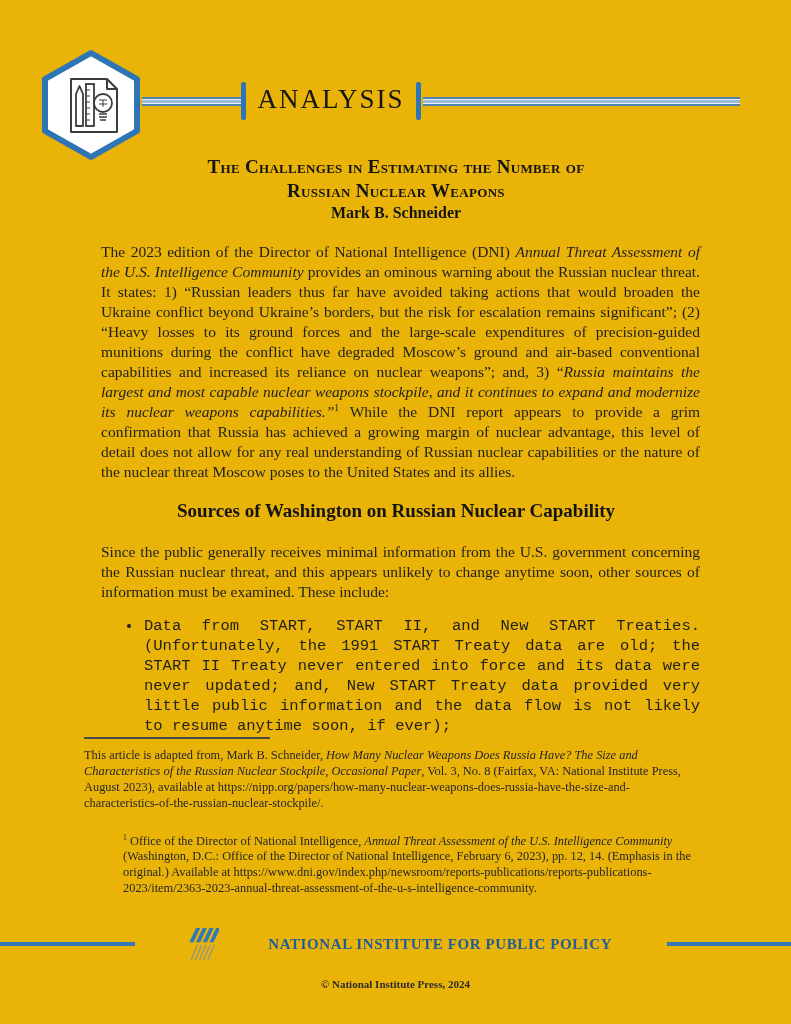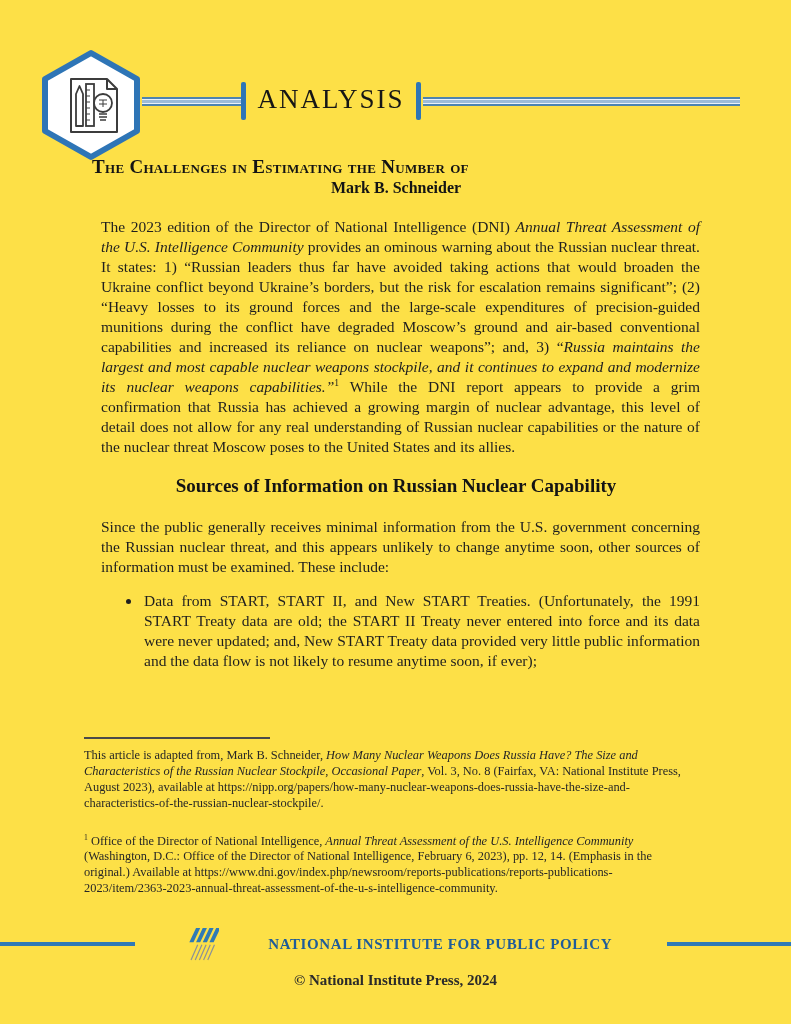--- a/index.html
+++ b/index.html
@@ -1,20 +1,20 @@
 <!DOCTYPE html>
 <html><head>
 <meta charset="utf-8">
 <style>
   html, body { margin: 0; padding: 0; background: #ffffff; }
   .page {
     position: relative;
     width: 791px;
     height: 1024px;
-    background: #fde047;
+    background: #eab308;
     font-family: "Liberation Serif", serif;
     color: #1f1f1f;
     overflow: hidden;
   }
 
   
   .masthead { position: absolute; top: 0; left: 0; width: 100%; height: 165px; }
   .hex-wrap { position: absolute; left: 36px; top: 48px; }
   .band {
     position: absolute; height: 9px;
@@ -39,20 +39,21 @@
     font-size: 27px; letter-spacing: 2px; color: #161616;
     font-family: "Liberation Serif", serif;
   }
 
   
   .content {
     position: absolute; left: 92px; top: 0; width: 608px;
   }
   .title {
     margin: 155px 0 0 0;
+    text-align: center;
     font-size: 19px; font-weight: bold;
     font-variant: small-caps;
     letter-spacing: 0.3px;
     line-height: 1.28;
     color: #141414;
   }
   .author {
     margin-top: 0;
     text-align: center;
     font-size: 16px; font-weight: bold;
@@ -68,54 +69,55 @@
   .sup { vertical-align: super; font-size: 0.62em; line-height: 0; }
   .h2 {
     margin: 18px 0 0 0;
     text-align: center;
     font-size: 19px; font-weight: bold;
     color: #141414;
   }
   .bullets {
     margin: 14px 0 0 0;
     padding-left: 50px;
+    font-family: Liberation Mono, monospace;
   }
   .bullets li {
     font-size: 15.5px;
     line-height: 20px;
     text-align: justify;
     padding-left: 2px;
   }
 
   
   .footnotes { position: absolute; left: 84px; top: 737px; width: 608px; }
   .fn-divider { width: 186px; height: 0; border-top: 2px solid #4a4a4a; margin: 0 0 9px 0; }
   .fn { margin: 0; font-size: 12.4px; line-height: 1.28; text-align: left; color: #262626; }
-  .fn-2 { margin-top: 22px; }
+  .fn-2 { margin-top: 22px; margin-left: 39px; }
 
   
   .footer {
     position: absolute; left: 0; top: 924px; width: 100%;
   }
   .footer-row {
     display: flex; align-items: center; justify-content: center; height: 40px; gap: 39px;
   }
   .footer-line { height: 4px; background: #2f7ab5; }
   .footer-line-left  { width: 161px; margin-right: 12px; }
   .footer-line-right { width: 148px; margin-left: 16px; }
   .nipp-logo { margin-right: 10px; }
   .footer-org {
     font-size: 15px; font-weight: bold; letter-spacing: 0.6px;
     color: #1f5c99; white-space: nowrap;
     font-family: "Liberation Serif", serif;
   }
   .footer-copy {
-    margin-top: 8px;
-    text-align: center;
-    font-size: 15px; font-weight: bold;
+    margin-top: 14px;
+    text-align: center;
+    font-size: 11px; font-weight: bold;
     color: #2b2b2b;
   }
 </style>
 </head>
 <body>
 
 <div class="page">
 
   <header class="masthead">
     <div class="hex-wrap">
@@ -138,28 +140,29 @@
     <div class="band band-left"></div>
     <div class="vbar vbar-1"></div>
     <div class="brand">ANALYSIS</div>
     <div class="vbar vbar-2"></div>
     <div class="band band-right"></div>
   </header>
 
   <main class="content">
     <h1 class="title">
       <span>The Challenges in Estimating the Number of</span><br>
+      <span>Russian Nuclear Weapons</span>
     </h1>
     <div class="author">Mark B. Schneider</div>
 
     <p class="para">
       <span>The 2023 edition of the Director of National Intelligence (DNI) </span><span class="it">Annual Threat Assessment of the U.S. Intelligence Community</span><span> provides an ominous warning about the Russian nuclear threat. It states: 1) “Russian leaders thus far have avoided taking actions that would broaden the Ukraine conflict beyond Ukraine’s borders, but the risk for escalation remains significant”; (2) “Heavy losses to its ground forces and the large-scale expenditures of precision-guided munitions during the conflict have degraded Moscow’s ground and air-based conventional capabilities and increased its reliance on nuclear weapons”; and, 3) “</span><span class="it">Russia maintains the largest and most capable nuclear weapons stockpile, and it continues to expand and modernize its nuclear weapons capabilities.”</span><sup class="sup">1</sup><span> While the DNI report appears to provide a grim confirmation that Russia has achieved a growing margin of nuclear advantage, this level of detail does not allow for any real understanding of Russian nuclear capabilities or the nature of the nuclear threat Moscow poses to the United States and its allies.</span>
     </p>
 
-    <h2 class="h2">Sources of Information on Russian Nuclear Capability</h2>
+    <h2 class="h2">Sources of Washington on Russian Nuclear Capability</h2>
 
     <p class="para">Since the public generally receives minimal information from the U.S. government concerning the Russian nuclear threat, and this appears unlikely to change anytime soon, other sources of information must be examined. These include:</p>
 
     <ul class="bullets">
       <li>Data from START, START II, and New START Treaties. (Unfortunately, the 1991 START Treaty data are old; the START II Treaty never entered into force and its data were never updated; and, New START Treaty data provided very little public information and the data flow is not likely to resume anytime soon, if ever);</li>
     </ul>
   </main>
 
   <section class="footnotes">
     <div class="fn-divider"></div>

